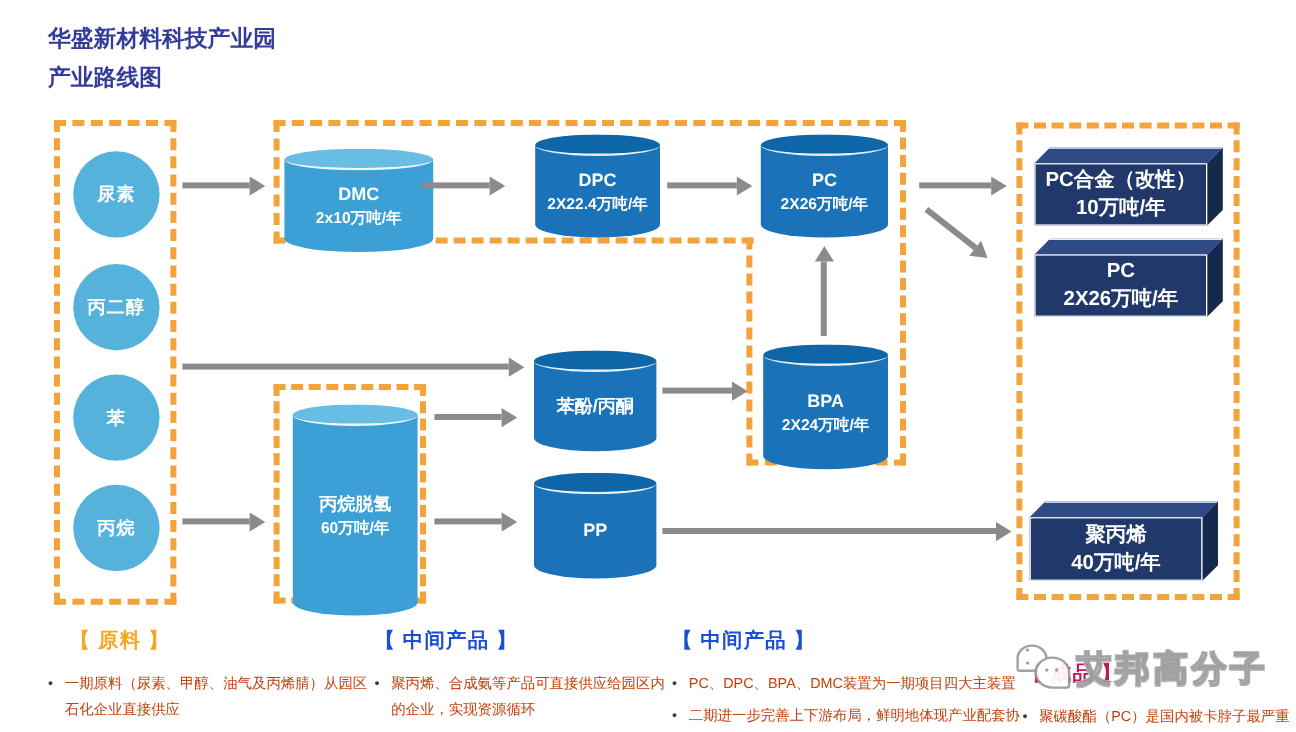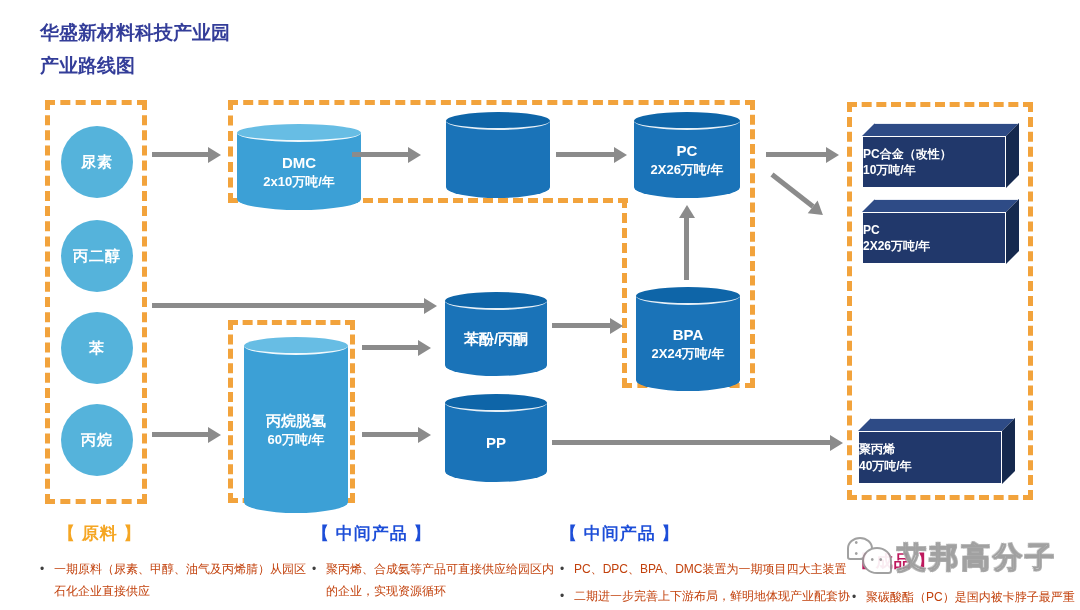--- a/index.html
+++ b/index.html
@@ -34,22 +34,22 @@
   .cyl-label .cap{ font-size:13px; }
   .light .cyl-top  { background:#67BDE4; }
   .light .cyl-body { background:#3CA0D6; }
   .dark  .cyl-top  { background:#0E65A8; }
   .dark  .cyl-body { background:#1A73B8; }
 
   
   .b3d { position:absolute; }
   .b3d-front { position:absolute; left:0; top:13px; width:calc(100% - 13px); height:calc(100% - 13px);
                background:#21386B; border:1px solid #fff; color:#fff; display:flex;
-               flex-direction:column; justify-content:center;
-               font-size:12px; font-weight:600; line-height:1.35; }
+               flex-direction:column; align-items:center; justify-content:center;
+               font-size:17px; font-weight:600; line-height:1.35; }
   .b3d-top  { position:absolute; left:0; top:0; width:calc(100% - 13px); height:13px;
               background:#2E4B86; transform:skewX(-45deg); transform-origin:left bottom;
               border-top:1px solid #e8ecf4; }
   .b3d-side { position:absolute; right:0; top:13px; width:13px; height:calc(100% - 13px);
               background:#15294E; transform:skewY(-45deg); transform-origin:left top; }
 
   
   .arr { position:absolute; height:5px; background:#8B8B8B; }
   .arr::after { content:""; position:absolute; right:-13px; top:50%; transform:translateY(-50%);
                 border-left:13px solid #8B8B8B; border-top:8px solid transparent;
@@ -115,20 +115,24 @@
     <div class="cyl-body"></div>
     <div class="cyl-label">
         <span class="nm">DMC</span>
         <span class="cap">2x10万吨/年</span>
       </div>
   </div>
 
   <div class="cyl dark" style="left:446px; top:112px; width:104px; height:86px;">
     <div class="cyl-top"></div>
     <div class="cyl-body"></div>
+    <div class="cyl-label">
+        <span class="nm">DPC</span>
+        <span class="cap">2X22.4万吨/年</span>
+      </div>
   </div>
 
   <div class="cyl dark" style="left:634px; top:112px; width:106px; height:86px;">
     <div class="cyl-top"></div>
     <div class="cyl-body"></div>
     <div class="cyl-label">
         <span class="nm">PC</span>
         <span class="cap">2X26万吨/年</span>
       </div>
   </div>

